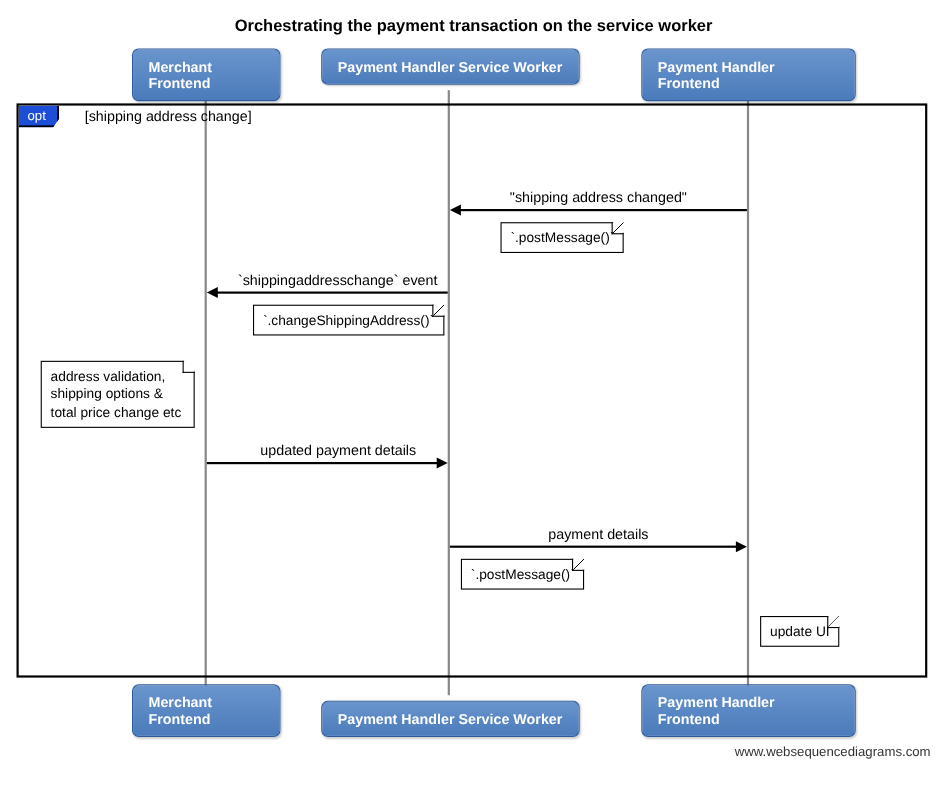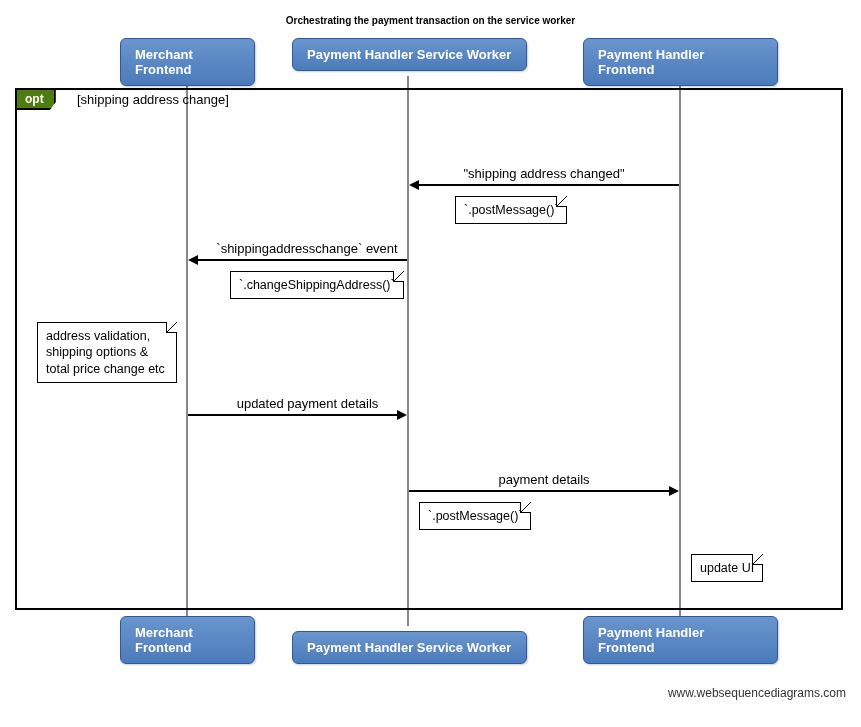--- a/index.html
+++ b/index.html
@@ -7,21 +7,21 @@
     padding: 15px;
     font-family: Arial, Helvetica, sans-serif;
     font-size: 13px;
     background: #fff;
     width: 861px;
     box-sizing: border-box;
   }
   .title {
     text-align: center;
     font-weight: bold;
-    font-size: 10px;
+    font-size: 15px;
     margin-bottom: 12px;
   }
   .diagram {
     position: relative;
     height: 626px;
   }
   .participant {
     position: absolute;
     background: linear-gradient(to bottom, #6a95cd, #4b7bbb);
     color: #fff;
@@ -41,23 +41,23 @@
   }
   .opt-frame {
     position: absolute;
     border: 2px solid #000;
     box-sizing: border-box;
   }
   .opt-label {
     position: absolute;
     top: 0;
     left: 0;
-    background: #4d7c0f;
+    background: #1d4ed8;
     color: #fff;
-    font-weight: bold;
+    font-weight: normal;
     font-size: 12px;
     padding: 2px 10px 2px 8px;
     border-right: 2px solid #000;
     border-bottom: 2px solid #000;
     clip-path: polygon(0 0, 100% 0, 100% 60%, 85% 100%, 0 100%);
   }
   .opt-guard {
     position: absolute;
     top: 2px;
     left: 60px;
@@ -113,21 +113,21 @@
     top: -2px;
     right: -2px;
     width: 0;
     height: 0;
     border-top: 11px solid #fff;
     border-left: 11px solid transparent;
   }
   .footer-link {
     text-align: right;
     font-size: 12px;
-    margin-top: 22px;
+    margin-top: 6px;
     color: #333;
   }
 </style>
 </head>
 <body>
 
 <div class="title">Orchestrating the payment transaction on the service worker</div>
 
 <div class="diagram">
 

